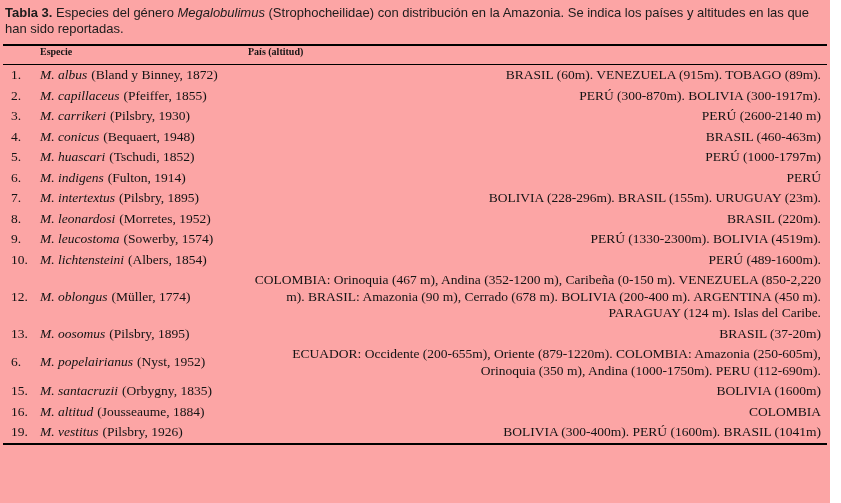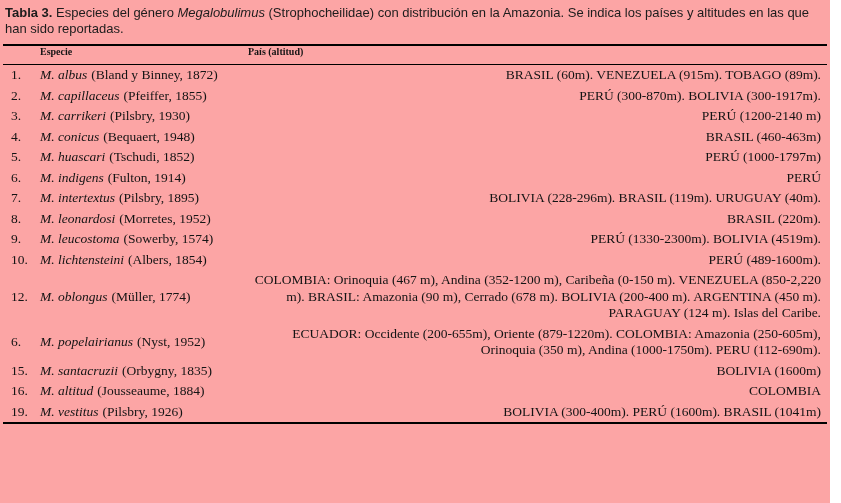--- a/index.html
+++ b/index.html
@@ -76,61 +76,66 @@
       <td class="pais">BRASIL (60m). VENEZUELA (915m). TOBAGO (89m).</td>
     </tr>
         <tr>
       <td class="num">2.</td>
       <td class="species"><i>M. capillaceus</i><span class="auth">(Pfeiffer, 1855)</span></td>
       <td class="pais">PERÚ (300-870m). BOLIVIA (300-1917m).</td>
     </tr>
         <tr>
       <td class="num">3.</td>
       <td class="species"><i>M. carrikeri</i><span class="auth">(Pilsbry, 1930)</span></td>
-      <td class="pais">PERÚ (1200-2140 m)</td>
+      <td class="pais">PERÚ (2600-2140 m)</td>
     </tr>
         <tr>
       <td class="num">4.</td>
       <td class="species"><i>M. conicus</i><span class="auth">(Bequaert, 1948)</span></td>
       <td class="pais">BRASIL (460-463m)</td>
     </tr>
         <tr>
       <td class="num">5.</td>
       <td class="species"><i>M. huascari</i><span class="auth">(Tschudi, 1852)</span></td>
       <td class="pais">PERÚ (1000-1797m)</td>
     </tr>
         <tr>
       <td class="num">6.</td>
       <td class="species"><i>M. indigens</i><span class="auth">(Fulton, 1914)</span></td>
       <td class="pais">PERÚ</td>
     </tr>
         <tr>
       <td class="num">7.</td>
       <td class="species"><i>M. intertextus</i><span class="auth">(Pilsbry, 1895)</span></td>
-      <td class="pais">BOLIVIA (228-296m). BRASIL (119m). URUGUAY (40m).</td>
+      <td class="pais">BOLIVIA (228-296m). BRASIL (155m). URUGUAY (23m).</td>
     </tr>
         <tr>
       <td class="num">8.</td>
       <td class="species"><i>M. leonardosi</i><span class="auth">(Morretes, 1952)</span></td>
       <td class="pais">BRASIL (220m).</td>
     </tr>
         <tr>
       <td class="num">9.</td>
       <td class="species"><i>M. leucostoma</i><span class="auth">(Sowerby, 1574)</span></td>
       <td class="pais">PERÚ (1330-2300m). BOLIVIA (4519m).</td>
     </tr>
         <tr>
       <td class="num">10.</td>
       <td class="species"><i>M. lichtensteini</i><span class="auth">(Albers, 1854)</span></td>
       <td class="pais">PERÚ (489-1600m).</td>
     </tr>
         <tr>
       <td class="num">12.</td>
       <td class="species"><i>M. oblongus</i><span class="auth">(Müller, 1774)</span></td>
       <td class="pais">COLOMBIA: Orinoquia (467 m), Andina (352-1200 m), Caribeña (0-150 m). VENEZUELA (850-2,220 m). BRASIL: Amazonia (90 m), Cerrado (678 m). BOLIVIA (200-400 m). ARGENTINA (450 m). PARAGUAY (124 m). Islas del Caribe.</td>
+    </tr>
+        <tr>
+      <td class="num">13.</td>
+      <td class="species"><i>M. oosomus</i><span class="auth">(Pilsbry, 1895)</span></td>
+      <td class="pais">BRASIL (37-20m)</td>
     </tr>
         <tr>
       <td class="num">6.</td>
       <td class="species"><i>M. popelairianus</i><span class="auth">(Nyst, 1952)</span></td>
       <td class="pais">ECUADOR: Occidente (200-655m), Oriente (879-1220m). COLOMBIA: Amazonia (250-605m), Orinoquia (350 m), Andina (1000-1750m). PERU (112-690m).</td>
     </tr>
         <tr>
       <td class="num">15.</td>
       <td class="species"><i>M. santacruzii</i><span class="auth">(Orbygny, 1835)</span></td>
       <td class="pais">BOLIVIA (1600m)</td>

